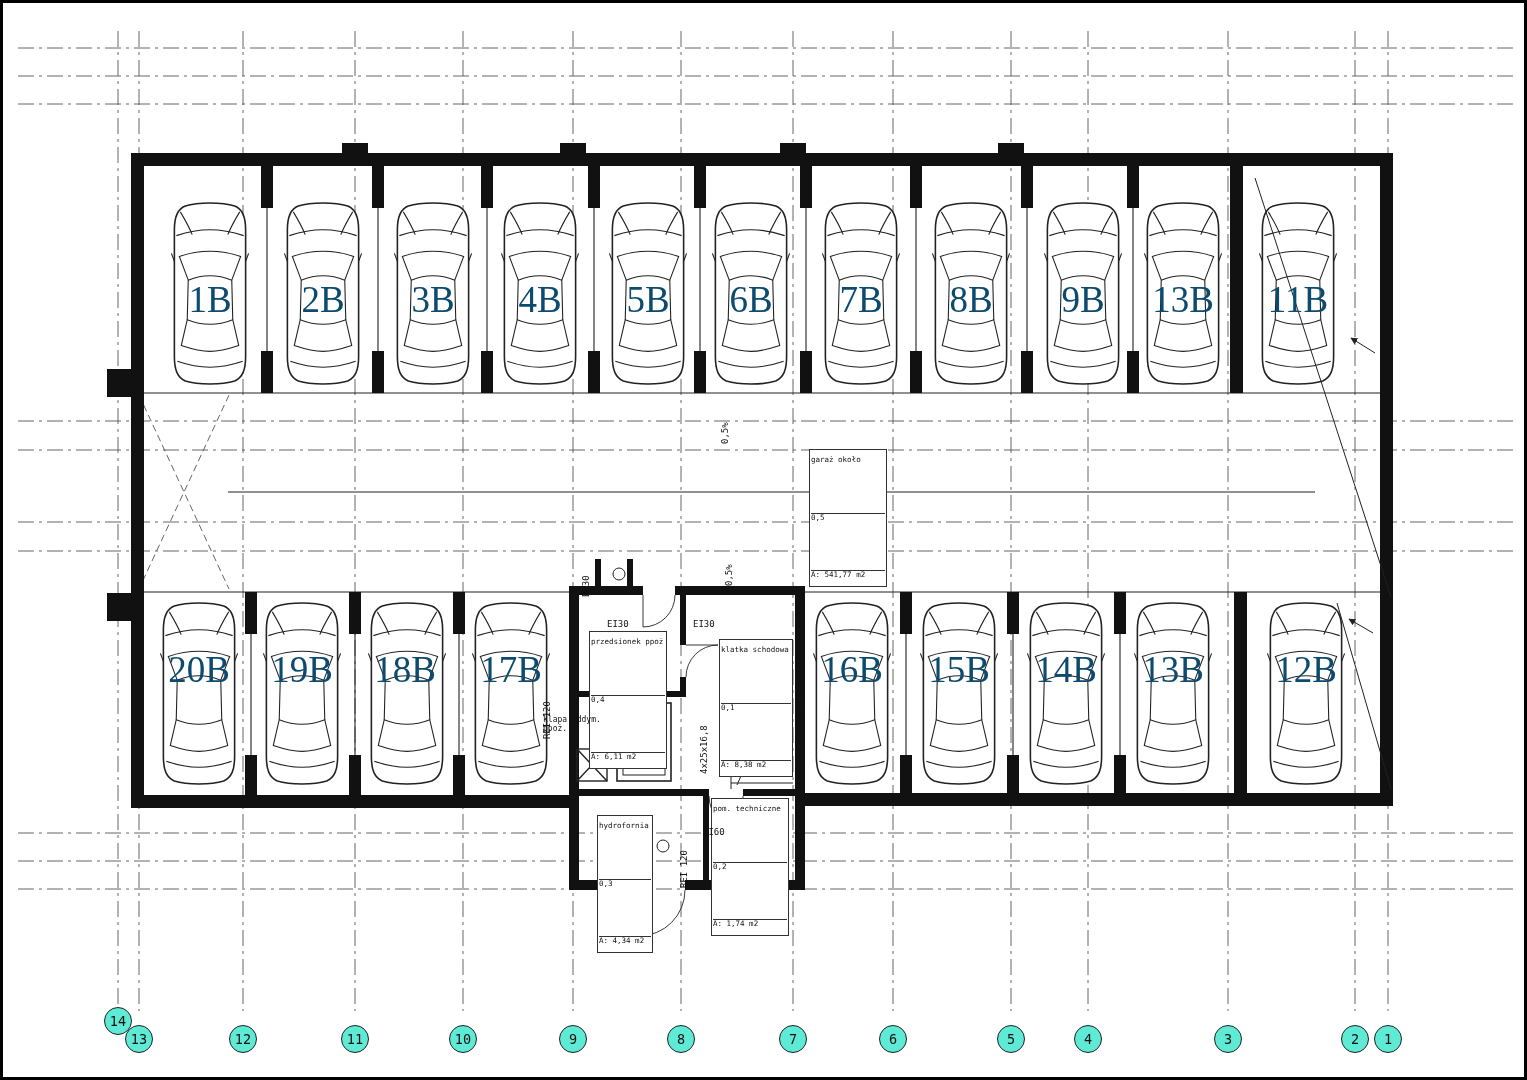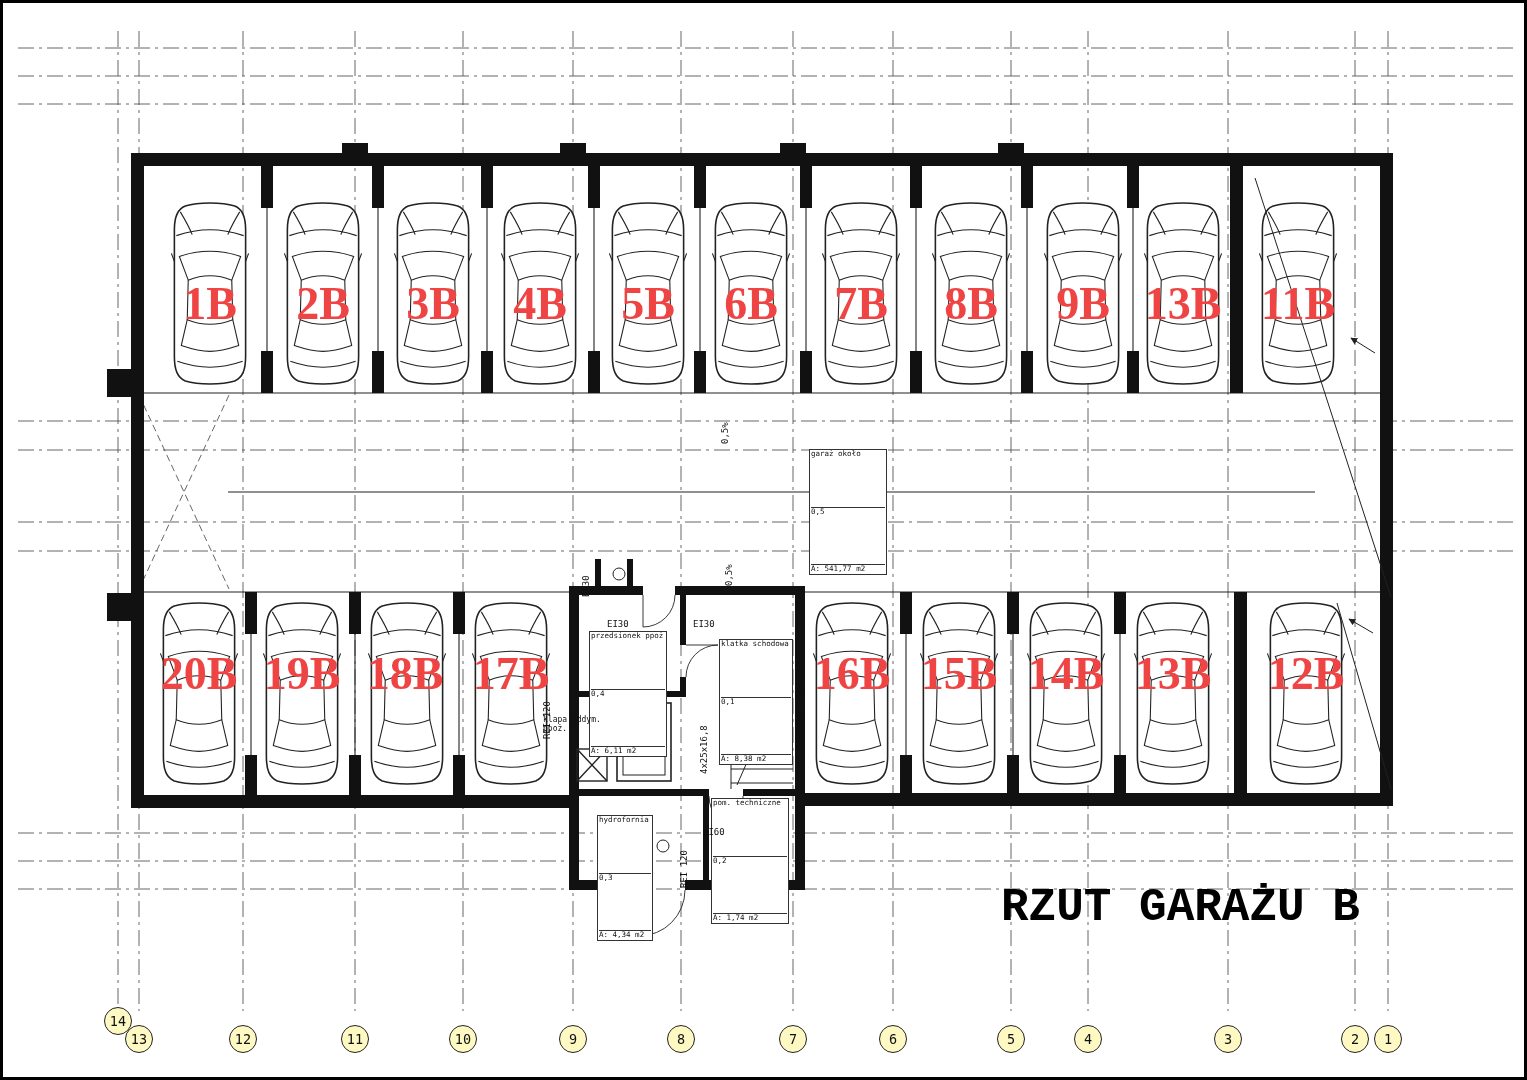--- a/index.html
+++ b/index.html
@@ -6,47 +6,47 @@
   html,body { background:#ffffff; }
   .sheet {
     position:relative; width:1527px; height:1080px; background:#fff;
     border:3px solid #000; overflow:hidden;
     font-family:"DejaVu Sans Mono", monospace; color:#111;
   }
   .plan-svg { position:absolute; left:0; top:0; }
 
   .spot-label {
     position:absolute; transform:translateX(-50%);
-    font-family:"Liberation Serif", serif; font-weight:700;
-    font-size:46px; line-height:1; color:#ef4444; white-space:nowrap;
+    font-family:"Liberation Serif", serif; font-weight:400;
+    font-size:37px; line-height:1; color:#0c4a6e; white-space:nowrap;
   }
   .spot-top { top:278px; }
   .spot-bot { top:648px; }
 
   .title-building {
     position:absolute; left:336px; top:451px;
     font-family:"Liberation Mono", monospace; font-weight:700;
     font-size:54px; line-height:1; white-space:pre; color:#000;
   }
   .title-plan {
     position:absolute; left:998px; top:882px;
     font-family:"Liberation Mono", monospace; font-weight:700;
     font-size:46px; line-height:1; white-space:pre; color:#000;
   }
 
   .axis-circle {
     position:absolute; width:28px; height:28px; border:1.5px solid #222;
-    border-radius:50%; background:#fef9c3; transform:translate(-50%,-50%);
+    border-radius:50%; background:#5eead4; transform:translate(-50%,-50%);
     display:flex; align-items:center; justify-content:center;
     font-size:13.5px; font-family:"DejaVu Sans Mono", monospace;
   }
 
   .room-box {
     position:absolute; border:1px solid #333; background:#fff;
-    font-size:7.5px; line-height:1.16; text-align:left; padding:0 1px;
+    font-size:7.5px; line-height:1.16; text-align:left; padding:6px 1px;
   }
   .rb-row { white-space:nowrap; overflow:hidden; }
   .rb-row + .rb-row { border-top:0.8px solid #333;margin-top:48px; }
 
   .tiny-label {
     position:absolute; font-size:9px; line-height:1.15; white-space:pre-line;
   }
   .vlabel {
     position:absolute; font-size:9px; line-height:1; white-space:nowrap;
     transform:rotate(-90deg); transform-origin:0 100%;
@@ -251,21 +251,20 @@
     </g>
 
     <g fill="none" stroke="#222" stroke-width="1">
       <line x1="1252" y1="175" x2="1388" y2="594"></line>
       <line x1="1334" y1="600" x2="1388" y2="786"></line>
       <line x1="1372" y1="350" x2="1348" y2="335" marker-end="url(#arrowhead)"></line>
       <line x1="1370" y1="630" x2="1346" y2="616" marker-end="url(#arrowhead)"></line>
     </g>
   </svg>
 
-  <div class="title-plan">RZUT GARAŻU B</div>
 
   <div class="spot-label spot-top" style="left:207px">1B</div>
   <div class="spot-label spot-top" style="left:320px">2B</div>
   <div class="spot-label spot-top" style="left:430px">3B</div>
   <div class="spot-label spot-top" style="left:537px">4B</div>
   <div class="spot-label spot-top" style="left:645px">5B</div>
   <div class="spot-label spot-top" style="left:748px">6B</div>
   <div class="spot-label spot-top" style="left:858px">7B</div>
   <div class="spot-label spot-top" style="left:968px">8B</div>
   <div class="spot-label spot-top" style="left:1080px">9B</div>

